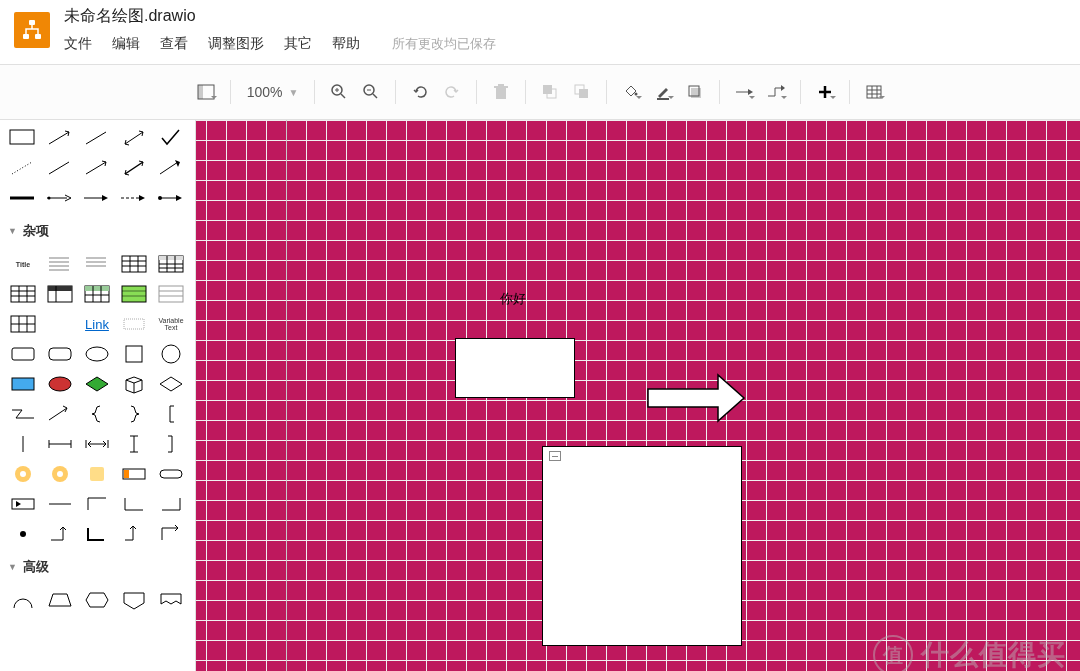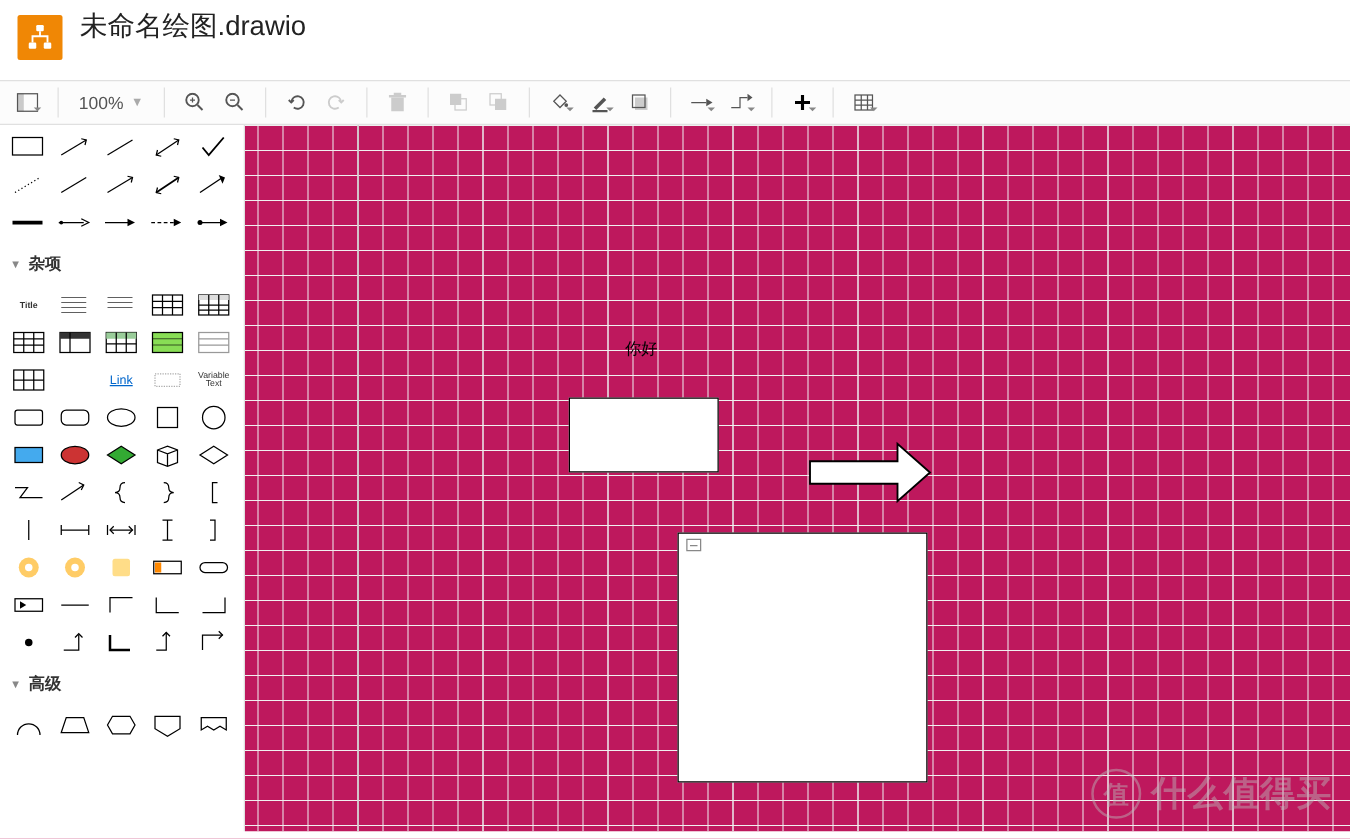--- a/index.html
+++ b/index.html
@@ -3,47 +3,47 @@
 <meta charset="utf-8">
 <style>
 * { box-sizing: border-box; margin: 0; padding: 0; font-family: "Helvetica Neue", Arial, sans-serif; }
 body { width: 1080px; height: 671px; overflow: hidden; background: #fff; position: relative; }
 
 
 .header { height: 64px; display: flex; align-items: flex-start; padding: 6px 0 0 0; }
 .logo { width: 36px; height: 36px; background: #f08705; margin: 6px 14px 0 14px; border-radius: 2px; display: flex; align-items: center; justify-content: center; }
 .logo svg { width: 24px; height: 24px; }
 .header-text { display: flex; flex-direction: column; }
-.title { font-size: 22px; color: #222; margin-bottom: 8px; }
+.title { font-size: 16px; color: #222; margin-bottom: 8px; }
 .menubar { display: flex; gap: 20px; font-size: 14px; color: #333; align-items: center; }
 .menubar .menu-item { cursor: pointer; }
 .save-status { color: #aaa; font-size: 13px; margin-left: 12px; }
 
 
-.toolbar { height: 36px; border-top: 1px solid #e0e0e0; border-bottom: 1px solid #e0e0e0; display: flex; align-items: center; padding: 0 8px; gap: 4px; background: #fcfcfc; }
+.toolbar { height: 56px; border-top: 1px solid #e0e0e0; border-bottom: 1px solid #e0e0e0; display: flex; align-items: center; padding: 0 8px; gap: 4px; background: #fcfcfc; justify-content: center; }
 .tb-btn { width: 28px; height: 28px; display: flex; align-items: center; justify-content: center; cursor: pointer; color: #555; border-radius: 3px; position: relative; }
 .tb-sep { width: 1px; height: 24px; background: #e0e0e0; margin: 0 6px; }
 .zoom { display: flex; align-items: center; padding: 0 6px; color: #555; font-size: 14px; cursor: pointer; }
 .zoom .caret { margin-left: 6px; font-size: 10px; color: #aaa; }
 .tb-btn.disabled { color: #ccc; }
 .tb-dd::after { content: ""; position: absolute; bottom: 4px; right: 3px; border: 3px solid transparent; border-top-color: #888; }
 
 
 .main { display: flex; height: calc(671px - 64px - 42px); }
 
 
 .sidebar { width: 196px; border-right: 1px solid #e0e0e0; overflow: hidden; background: #fff; display: flex; flex-direction: column; }
 .sb-scroll { flex: 1; overflow-y: auto; }
 .palette { display: grid; grid-template-columns: repeat(5, 1fr); gap: 2px; padding: 4px 6px; }
 .pal-cell { width: 34px; height: 28px; display: flex; align-items: center; justify-content: center; cursor: pointer; border-radius: 2px; }
 .pal-cell svg { width: 30px; height: 24px; }
 .section-hdr { display: flex; align-items: center; padding: 6px 8px; font-size: 13px; font-weight: bold; color: #333; cursor: pointer; }
 .section-hdr .tri { font-size: 9px; color: #888; margin-right: 6px; }
 .pal-text { font-size: 7px; color: #333; text-align: center; }
-.pal-link { font-size: 10px; color: #06c; text-decoration: underline; }
+.pal-link { font-size: 13px; color: #06c; text-decoration: underline; }
 
 
 .canvas-wrap { flex: 1; position: relative; overflow: hidden; background: #be185d; }
 .canvas-grid { position: absolute; inset: 0; background-image:
   linear-gradient(#f0f0f0 1px, transparent 1px),
   linear-gradient(90deg, #f0f0f0 1px, transparent 1px),
   linear-gradient(#e4e4e4 1px, transparent 1px),
   linear-gradient(90deg, #e4e4e4 1px, transparent 1px);
   background-size: 20px 20px, 20px 20px, 100px 100px, 100px 100px;
   background-position: 90px 0, 90px 0, 90px 0, 90px 0;
@@ -67,20 +67,29 @@
   <div class="logo">
     <svg viewBox="0 0 24 24">
       <rect x="9" y="2" width="6" height="5" rx="1" fill="#fff"></rect>
       <rect x="3" y="16" width="6" height="5" rx="1" fill="#fff"></rect>
       <rect x="15" y="16" width="6" height="5" rx="1" fill="#fff"></rect>
       <path d="M12 7 v4 M12 11 h-6 v5 M12 11 h6 v5" stroke="#fff" stroke-width="1.5" fill="none"></path>
     </svg>
   </div>
   <div class="header-text">
     <div class="title">未命名绘图.drawio</div>
+    <div class="menubar">
+      <span class="menu-item">文件</span>
+      <span class="menu-item">编辑</span>
+      <span class="menu-item">查看</span>
+      <span class="menu-item">调整图形</span>
+      <span class="menu-item">其它</span>
+      <span class="menu-item">帮助</span>
+      <span class="save-status">所有更改均已保存</span>
+    </div>
   </div>
 </div>
 
 <div class="toolbar">
   <div class="tb-btn tb-dd">
     <svg width="18" height="18" viewBox="0 0 18 18">
         <rect x="1" y="2" width="16" height="14" fill="none" stroke="#555"></rect>
         <rect x="1" y="2" width="5" height="14" fill="#555" opacity="0.3"></rect>
       </svg>
   </div>

